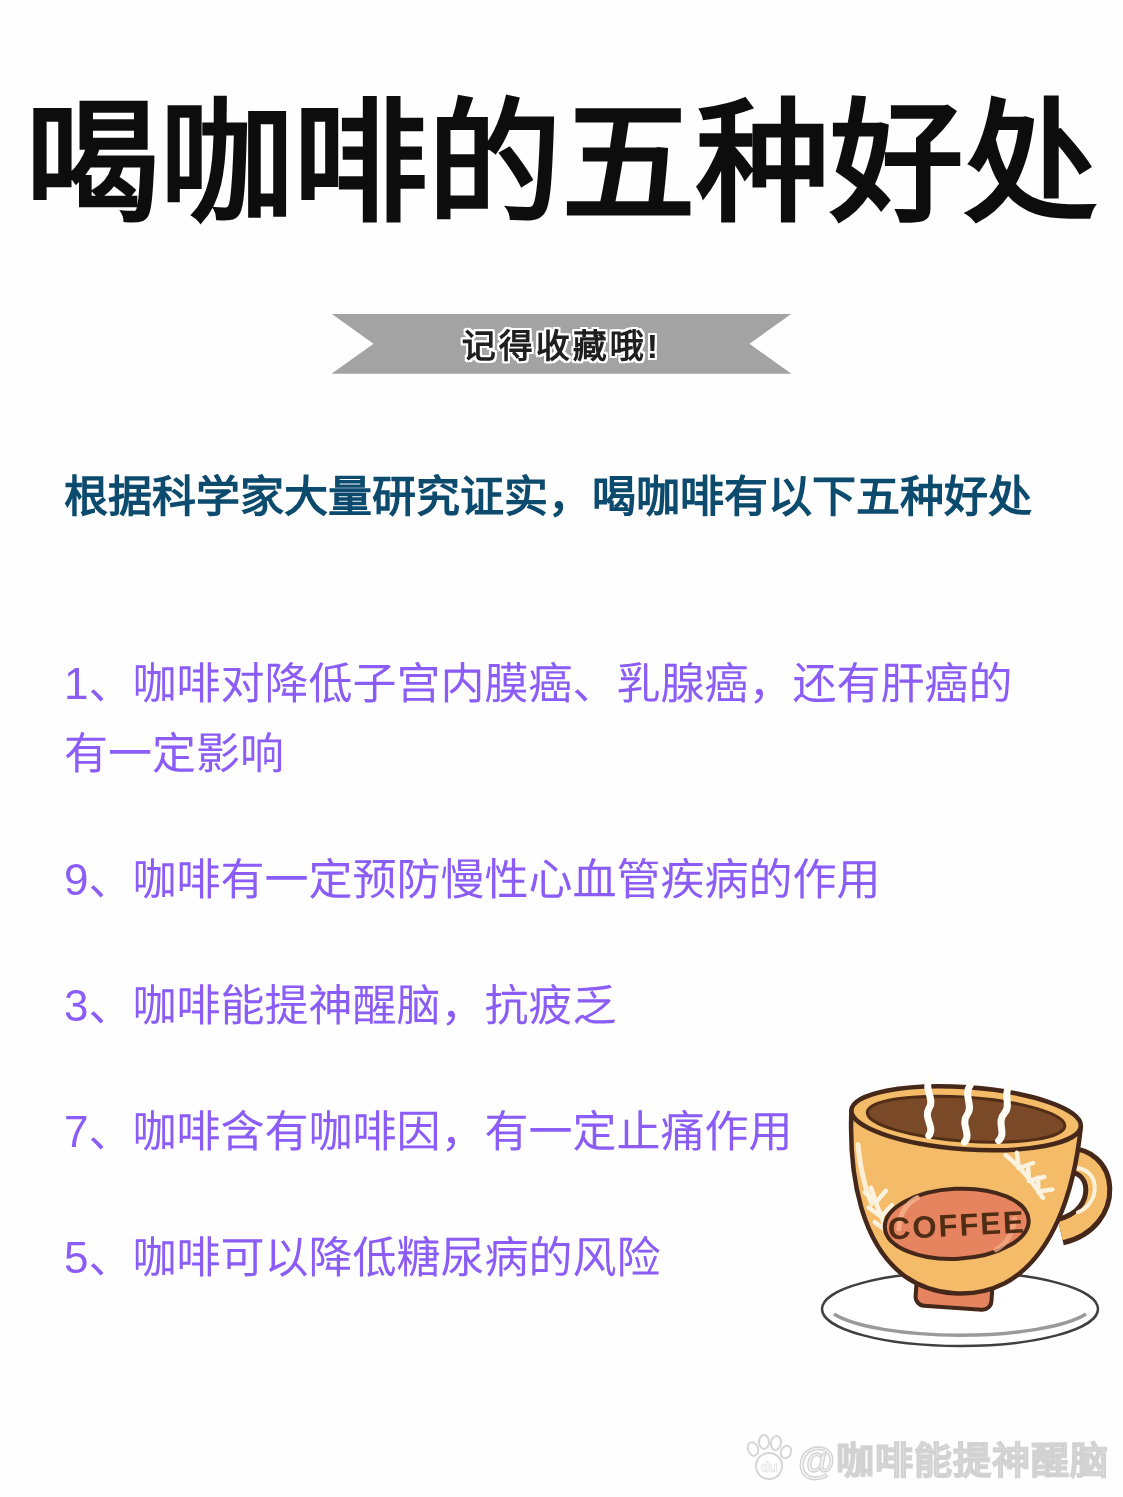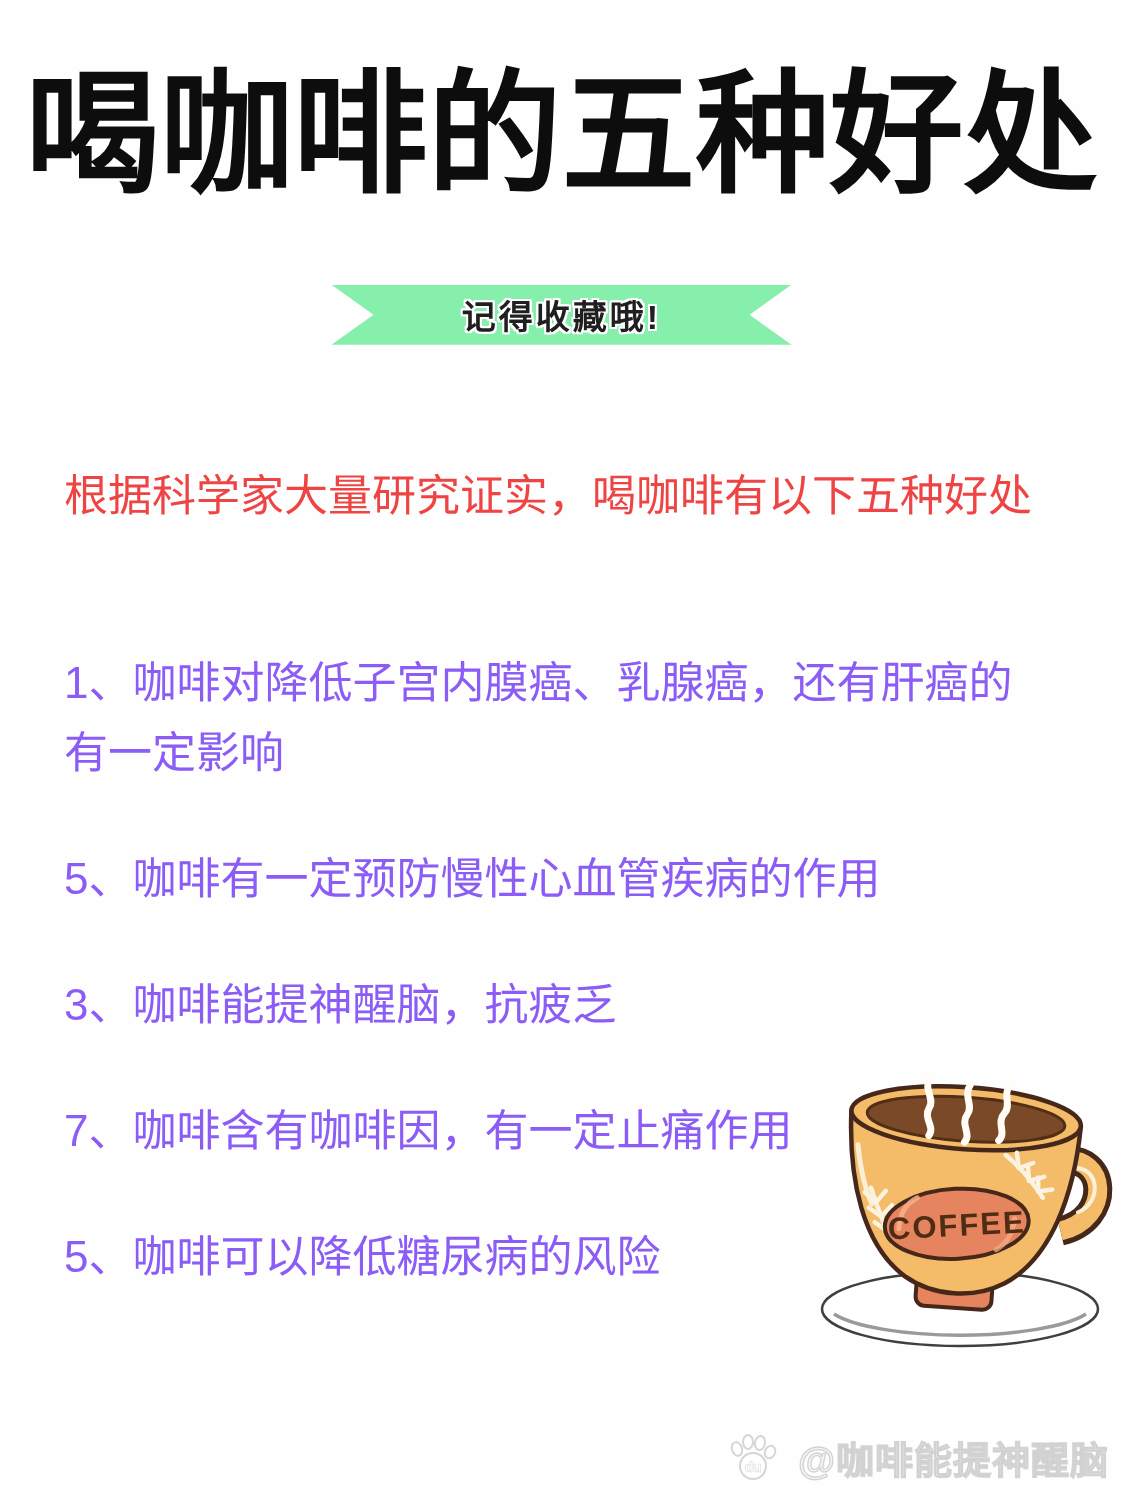--- a/index.html
+++ b/index.html
@@ -7,53 +7,53 @@
   .poster {
     position: relative;
     width: 1123px;
     height: 1497px;
     background: #FEFEFE;
     overflow: hidden;
     font-family: "Liberation Sans", "DejaVu Sans", sans-serif;
     color: #1c1c1c;
   }
   .title {
-    padding-top: 56px;
+    padding-top: 85px;
     text-align: center;
     font-family: "Liberation Serif", "DejaVu Serif", serif;
     font-weight: 900;
     font-size: 134px;
     line-height: 1.2;
     letter-spacing: 0;
     color: #0d0d0d;
     white-space: nowrap;
   }
   .ribbon-wrap { display: flex; justify-content: center; margin-top: 68px; }
   .ribbon {
     width: 460px;
     height: 60px;
-    background: #86efac;
+    background: #a3a3a3;
     clip-path: polygon(0 0, 100% 0, calc(100% - 42px) 50%, 100% 100%, 0 100%, 42px 50%);
     display: flex; align-items: center; justify-content: center;
   }
   .ribbon-label {
     font-size: 34px;
     font-weight: bold;
     letter-spacing: 3px;
     color: #1f1f1f;
     text-shadow:
       -2px -2px 0 #fff, 2px -2px 0 #fff, -2px 2px 0 #fff, 2px 2px 0 #fff,
       0 -2px 0 #fff, 0 2px 0 #fff, -2px 0 0 #fff, 2px 0 0 #fff;
   }
   .intro {
-    margin: 120px 40px 0 64px;
+    margin: 92px 40px 0 64px;
     font-size: 44px;
     line-height: 1.4;
-    font-weight: 400;
-    color: #ef4444;
+    font-weight: 700;
+    color: #0c4a6e;
   }
   .benefits {
     list-style: none;
     margin: 122px 0 0 64px;
     width: 985px;
   }
   .benefit-item {
     font-size: 44px;
     line-height: 1.59;
     font-weight: 500;
@@ -66,21 +66,21 @@
     top: 1056px;
     width: 310px;
     height: 300px;
   }
   .watermark {
     position: absolute;
     right: 14px;
     bottom: 12px;
     display: flex;
     align-items: center;
-    gap: 20px;
+    gap: 4px;
     opacity: 0.85;
   }
   .watermark-text {
     font-size: 38px;
     font-weight: bold;
     letter-spacing: 1px;
     color: rgba(255,255,255,0.55);
     -webkit-text-stroke: 1.3px rgba(190,190,190,0.75);
     text-shadow: 0 0 1px rgba(200,200,200,0.5);
   }
@@ -95,21 +95,21 @@
   <div class="ribbon-wrap">
     <div class="ribbon">
       <span class="ribbon-label">记得收藏哦!</span>
     </div>
   </div>
 
   <p class="intro">根据科学家大量研究证实，喝咖啡有以下五种好处</p>
 
   <ul class="benefits">
     <li class="benefit-item">1、咖啡对降低子宫内膜癌、乳腺癌，还有肝癌的有一定影响</li>
-    <li class="benefit-item">5、咖啡有一定预防慢性心血管疾病的作用</li>
+    <li class="benefit-item">9、咖啡有一定预防慢性心血管疾病的作用</li>
     <li class="benefit-item">3、咖啡能提神醒脑，抗疲乏</li>
     <li class="benefit-item">7、咖啡含有咖啡因，有一定止痛作用</li>
     <li class="benefit-item">5、咖啡可以降低糖尿病的风险</li>
   </ul>
 
   <svg class="cup-illustration" viewBox="0 0 310 300" xmlns="http://www.w3.org/2000/svg" aria-hidden="true">
 
     <g>
       <ellipse cx="150" cy="253" rx="138" ry="37" fill="#FFFFFF" stroke="#3F3F3F" stroke-width="2.5"></ellipse>
       <path d="M 24 258 A 135 33 0 0 0 276 258" fill="none" stroke="#9A9A9A" stroke-width="3.5"></path>

